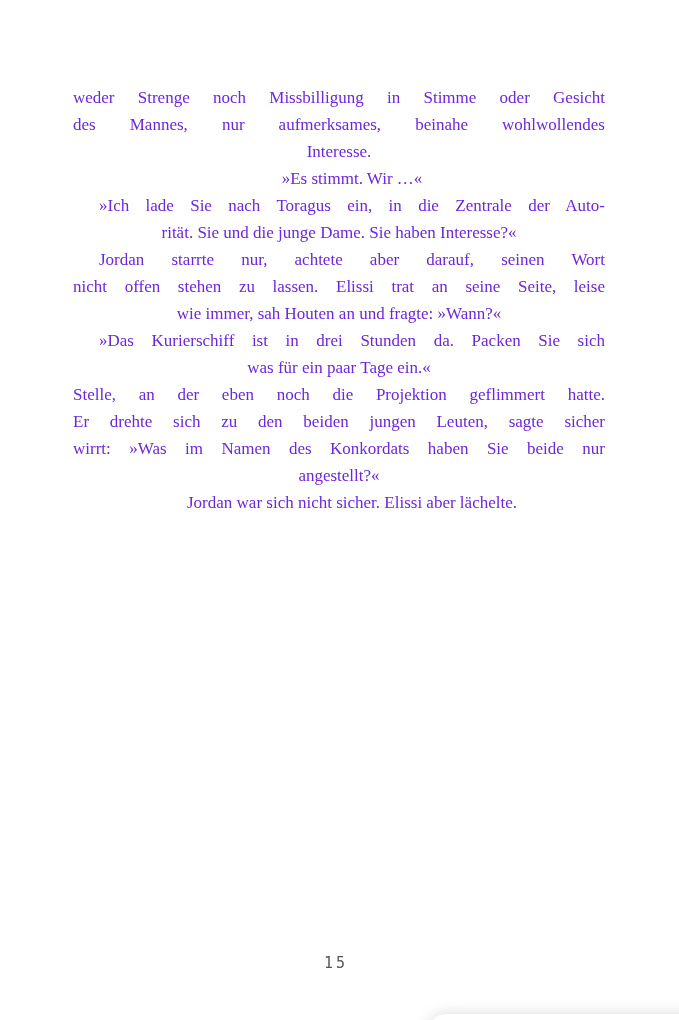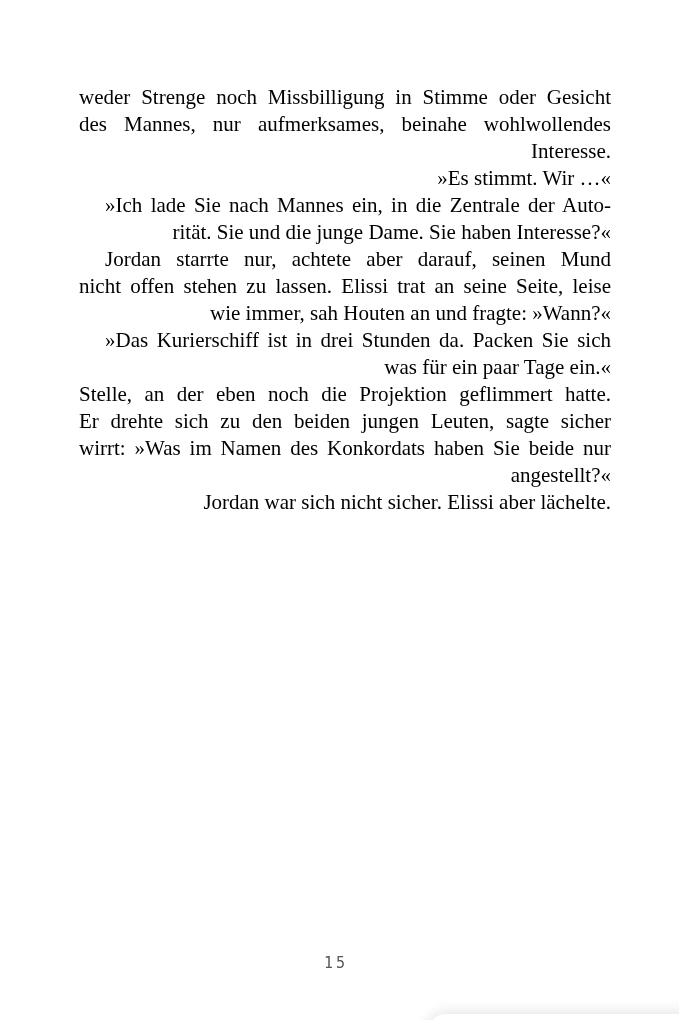--- a/index.html
+++ b/index.html
@@ -14,32 +14,32 @@
     position: relative;
     font-family: "Liberation Serif", serif;
   }
   .book-page {
     position: absolute;
     inset: 0;
     background: #ffffff;
   }
   .page-text {
     position: absolute;
-    left: 79px;
+    left: 73px;
     top: 84px;
     width: 532px;
-    font-size: 21px;
+    font-size: 17px;
     line-height: 27px;
-    color: #000000;
+    color: #6d28d9;
     -webkit-font-smoothing: antialiased;
   }
   .line {
     height: 27px;
     white-space: nowrap;
-    text-align: right;
+    text-align: center;
   }
   .line.just {
     white-space: normal;
     text-align: justify;
     text-align-last: justify;
   }
   .line.indent {
     padding-left: 26px;
   }
   .page-number {
@@ -66,23 +66,23 @@
 </style>
 </head>
 <body>
 
 <div class="book-page">
   <div class="page-text">
       <div class="line just">weder Strenge noch Missbilligung in Stimme oder Gesicht</div>
       <div class="line just">des Mannes, nur aufmerksames, beinahe wohlwollendes</div>
       <div class="line">Interesse.</div>
       <div class="line indent">»Es stimmt. Wir …«</div>
-      <div class="line just indent">»Ich lade Sie nach Mannes ein, in die Zentrale der Auto-</div>
+      <div class="line just indent">»Ich lade Sie nach Toragus ein, in die Zentrale der Auto-</div>
       <div class="line">rität. Sie und die junge Dame. Sie haben Interesse?«</div>
-      <div class="line just indent">Jordan starrte nur, achtete aber darauf, seinen Mund</div>
+      <div class="line just indent">Jordan starrte nur, achtete aber darauf, seinen Wort</div>
       <div class="line just">nicht offen stehen zu lassen. Elissi trat an seine Seite, leise</div>
       <div class="line">wie immer, sah Houten an und fragte: »Wann?«</div>
       <div class="line just indent">»Das Kurierschiff ist in drei Stunden da. Packen Sie sich</div>
       <div class="line">was für ein paar Tage ein.«</div>
       <div class="line just">Stelle, an der eben noch die Projektion geflimmert hatte.</div>
       <div class="line just">Er drehte sich zu den beiden jungen Leuten, sagte sicher</div>
       <div class="line just">wirrt: »Was im Namen des Konkordats haben Sie beide nur</div>
       <div class="line">angestellt?«</div>
       <div class="line indent">Jordan war sich nicht sicher. Elissi aber lächelte.</div>
     </div>

